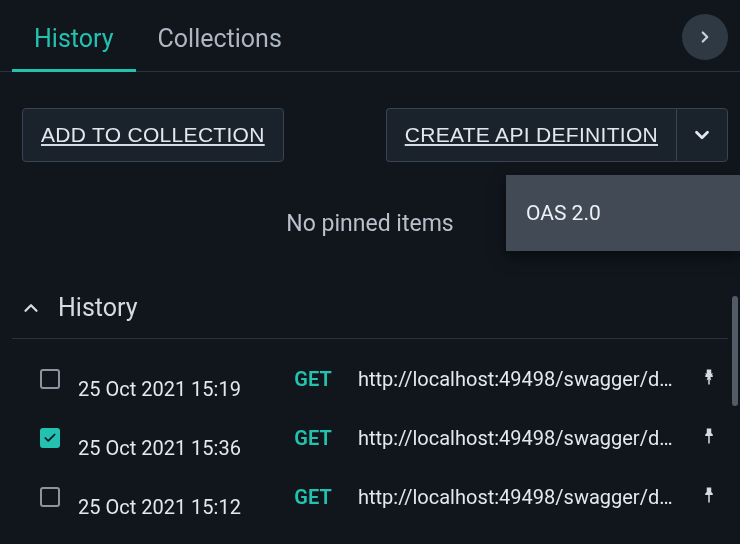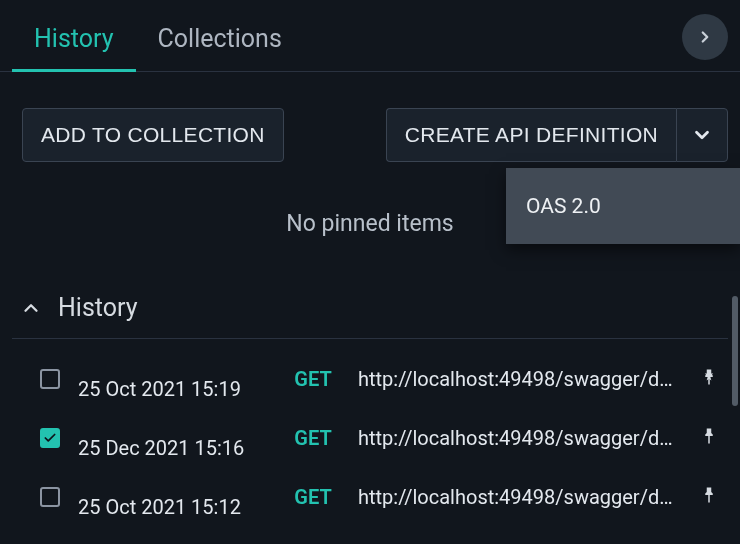--- a/index.html
+++ b/index.html
@@ -50,20 +50,21 @@
     justify-content: center;
     cursor: pointer;
   }
   .round-btn svg { width: 18px; height: 18px; stroke: #c9d0d8; }
 
   .toolbar {
     display: flex;
     padding: 36px 12px 20px 22px;
     gap: 12px;
     align-items: stretch;
+    text-decoration: underline;
   }
   .btn {
     background: #1a222c;
     border: 1px solid #3a4452;
     color: #e3e8ee;
     font-size: 21px;
     padding: 14px 18px;
     border-radius: 4px;
     cursor: pointer;
     letter-spacing: 0.3px;
@@ -81,21 +82,21 @@
     border-top-left-radius: 0;
     border-bottom-left-radius: 0;
     padding: 14px 14px;
     display: flex;
     align-items: center;
   }
   .btn.caret svg { width: 22px; height: 22px; stroke: #e3e8ee; }
 
   .dropdown {
     position: absolute;
-    top: 168px;
+    top: 175px;
     right: 0;
     width: 234px;
     background: #414a55;
     box-shadow: 0 6px 14px rgba(0,0,0,0.5);
     z-index: 10;
     padding: 10px 0;
   }
   .dropdown-item {
     display: flex;
     align-items: center;
@@ -229,21 +230,21 @@
           </svg>
       </span>
     </div>
 
     <div class="row">
       <div class="checkbox checked">
         <svg viewBox="0 0 24 24" fill="none" stroke-linecap="round" stroke-linejoin="round">
             <polyline points="20 6 9 17 4 12"></polyline>
           </svg>
       </div>
-      <span class="ts">25 Dec 2021 15:16</span>
+      <span class="ts">25 Oct 2021 15:36</span>
       <span class="method">GET</span>
       <span class="url">http://localhost:49498/swagger/docs/v1?u...</span>
       <span class="pin">
         <svg viewBox="0 0 24 24">
             <path d="M9 2h6v6l2 2v2H7v-2l2-2V2z M11 12h2v10h-2z"></path>
           </svg>
       </span>
     </div>
 
     <div class="row">

